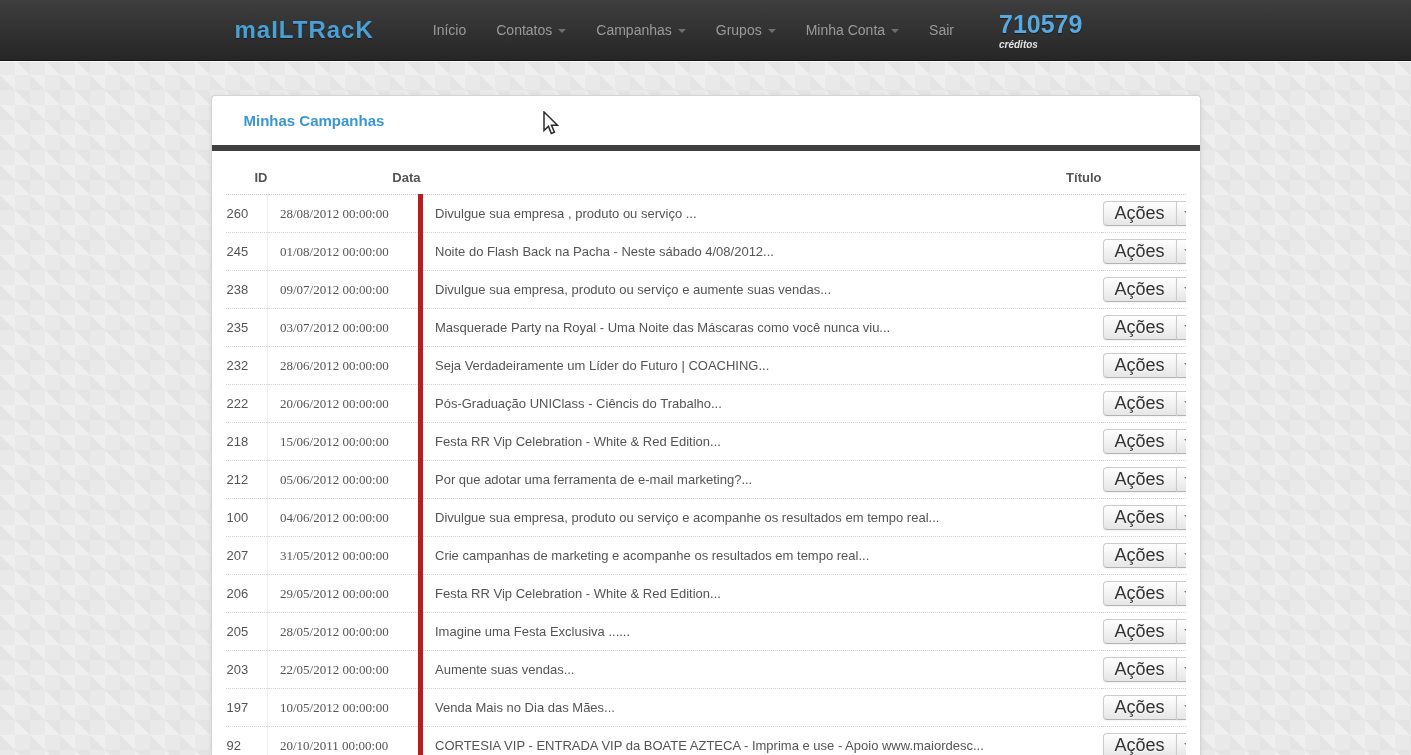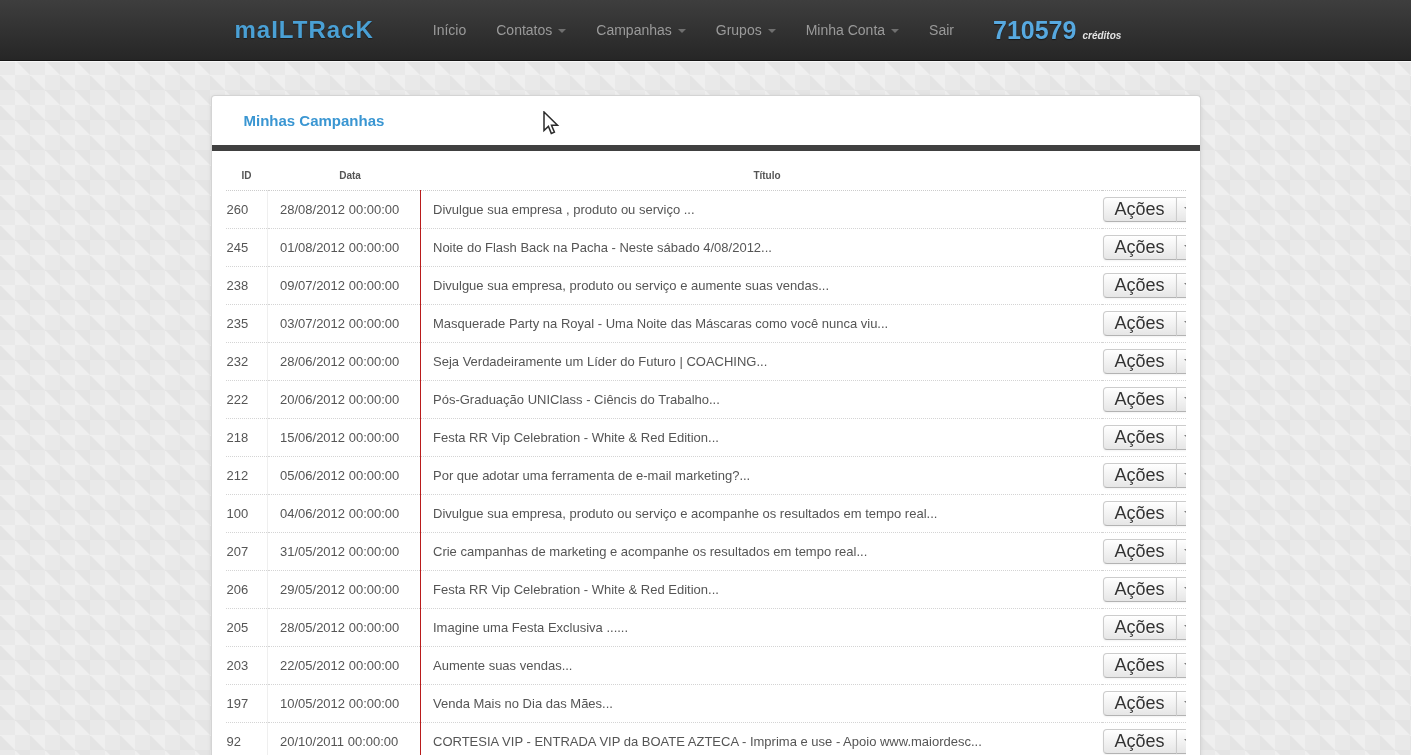--- a/index.html
+++ b/index.html
@@ -36,21 +36,21 @@
   .nav { display:flex; margin-left:44px; }
   .nav a {
     display:block; color:#9a9a9a; font-size:14px;
     line-height:53px; padding:0 15px; text-decoration:none; white-space:nowrap;
   }
   .caret {
     display:inline-block; width:0; height:0;
     border-left:4px solid transparent; border-right:4px solid transparent;
     border-top:4px solid #6f6f6f; margin-left:6px; vertical-align:middle;
   }
-  .credits { margin-left:24px; white-space:nowrap; display:flex; align-items:baseline; }
+  .credits { margin-left:24px; white-space:nowrap; display:flex; align-items:baseline;flex-direction:column; }
   .credits-value { color:#57a9e0; font-size:25px; font-weight:bold; text-shadow:0 1px 1px rgba(0,0,0,.5); }
   .credits-label { color:#e4e4e4; font-size:10px; font-weight:bold; font-style:italic; margin-left:6px; }
 
   
   .panel {
     width:990px; margin:34px auto 0; background:#fff;
     border:1px solid #d4d4d4; border-bottom:none;
     border-radius:4px 4px 0 0;
     box-shadow:0 1px 4px rgba(0,0,0,.08);
     min-height:670px;
@@ -60,32 +60,32 @@
     border-bottom:6px solid #404040;
   }
   .panel-title { color:#3a96d2; font-weight:bold; font-size:15px; }
 
   .table-wrap { padding:0 14px; }
   table.campaigns { width:100%; border-collapse:collapse; table-layout:fixed; }
   col.c-id      { width:42px; }
   col.c-date    { width:153px; }
   col.c-actions { width:84px; }
   th {
-    text-align:center; font-size:10px; color:#555; font-weight:bold;
+    text-align:right; font-size:13px; color:#555; font-weight:bold;
     padding:19px 0 9px; border-bottom:1px dotted #ccc;
   }
   th.h-date, th.h-title, td.cell-date, td.cell-title { padding-left:12px; }
   td {
     font-size:13px; color:#555;
     padding-top:10px; padding-bottom:10px;
     border-bottom:1px dotted #d4d4d4;
     white-space:nowrap; overflow:hidden;
   }
   td.cell-id   { border-right:1px solid #efefef; }
-  td.cell-date { border-right:1px solid #b91c1c; }
+  td.cell-date { border-right:5px solid #b91c1c;font-family:Liberation Serif, serif; }
   td.cell-actions { padding-top:6px; padding-bottom:6px; }
 
   
   .btn-group { display:inline-flex; }
   .btn {
     font-family:"Liberation Sans", sans-serif;
     font-size:18px; color:#333; line-height:16px;
     background:linear-gradient(#ffffff, #e6e6e6);
     border:1px solid #ccc; border-bottom-color:#b3b3b3;
     padding:3px 11px 4px; cursor:pointer;

